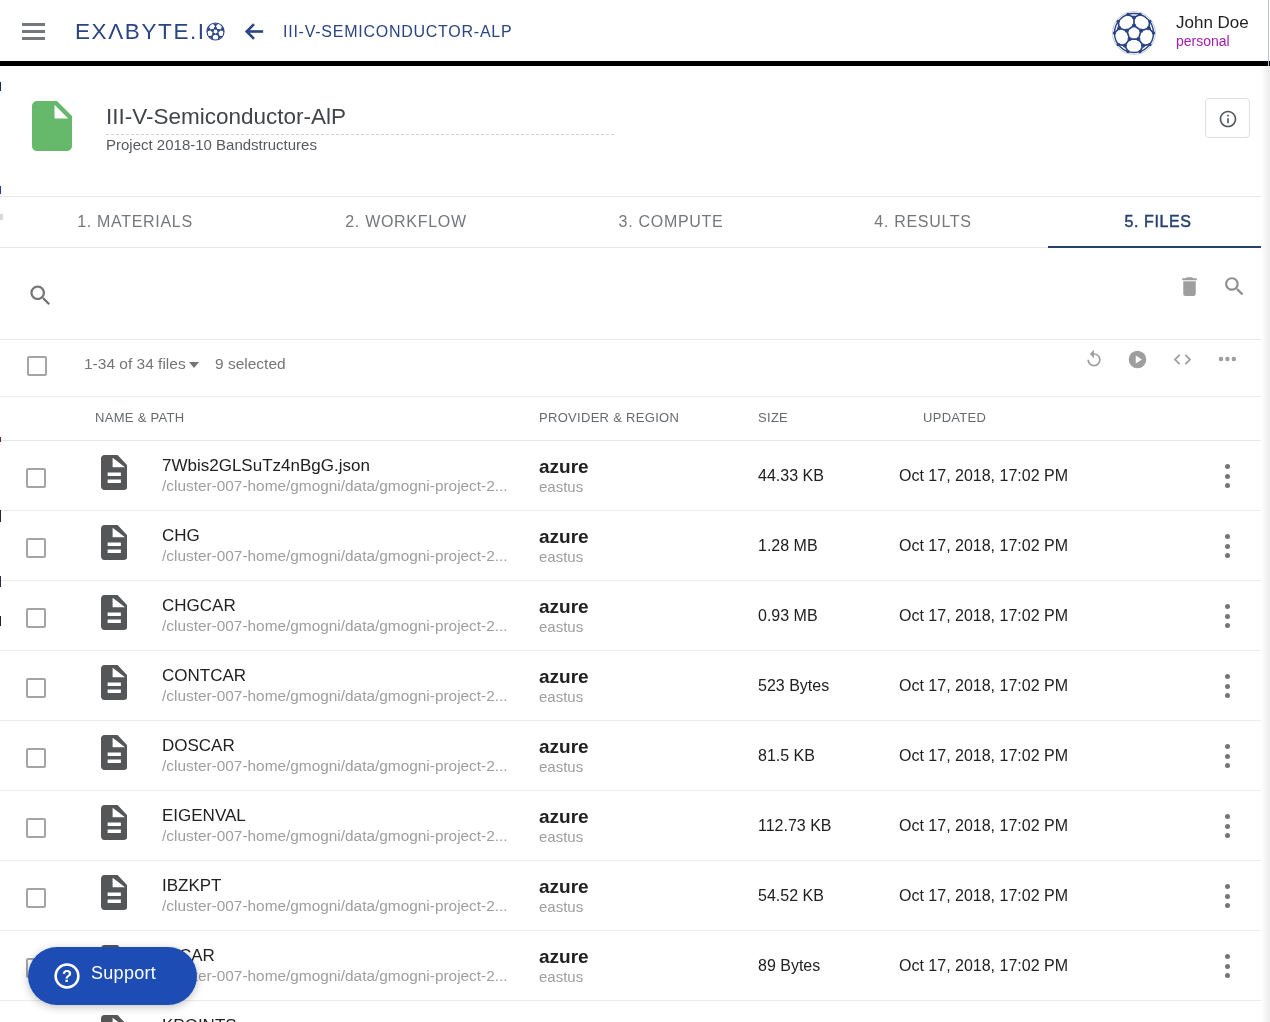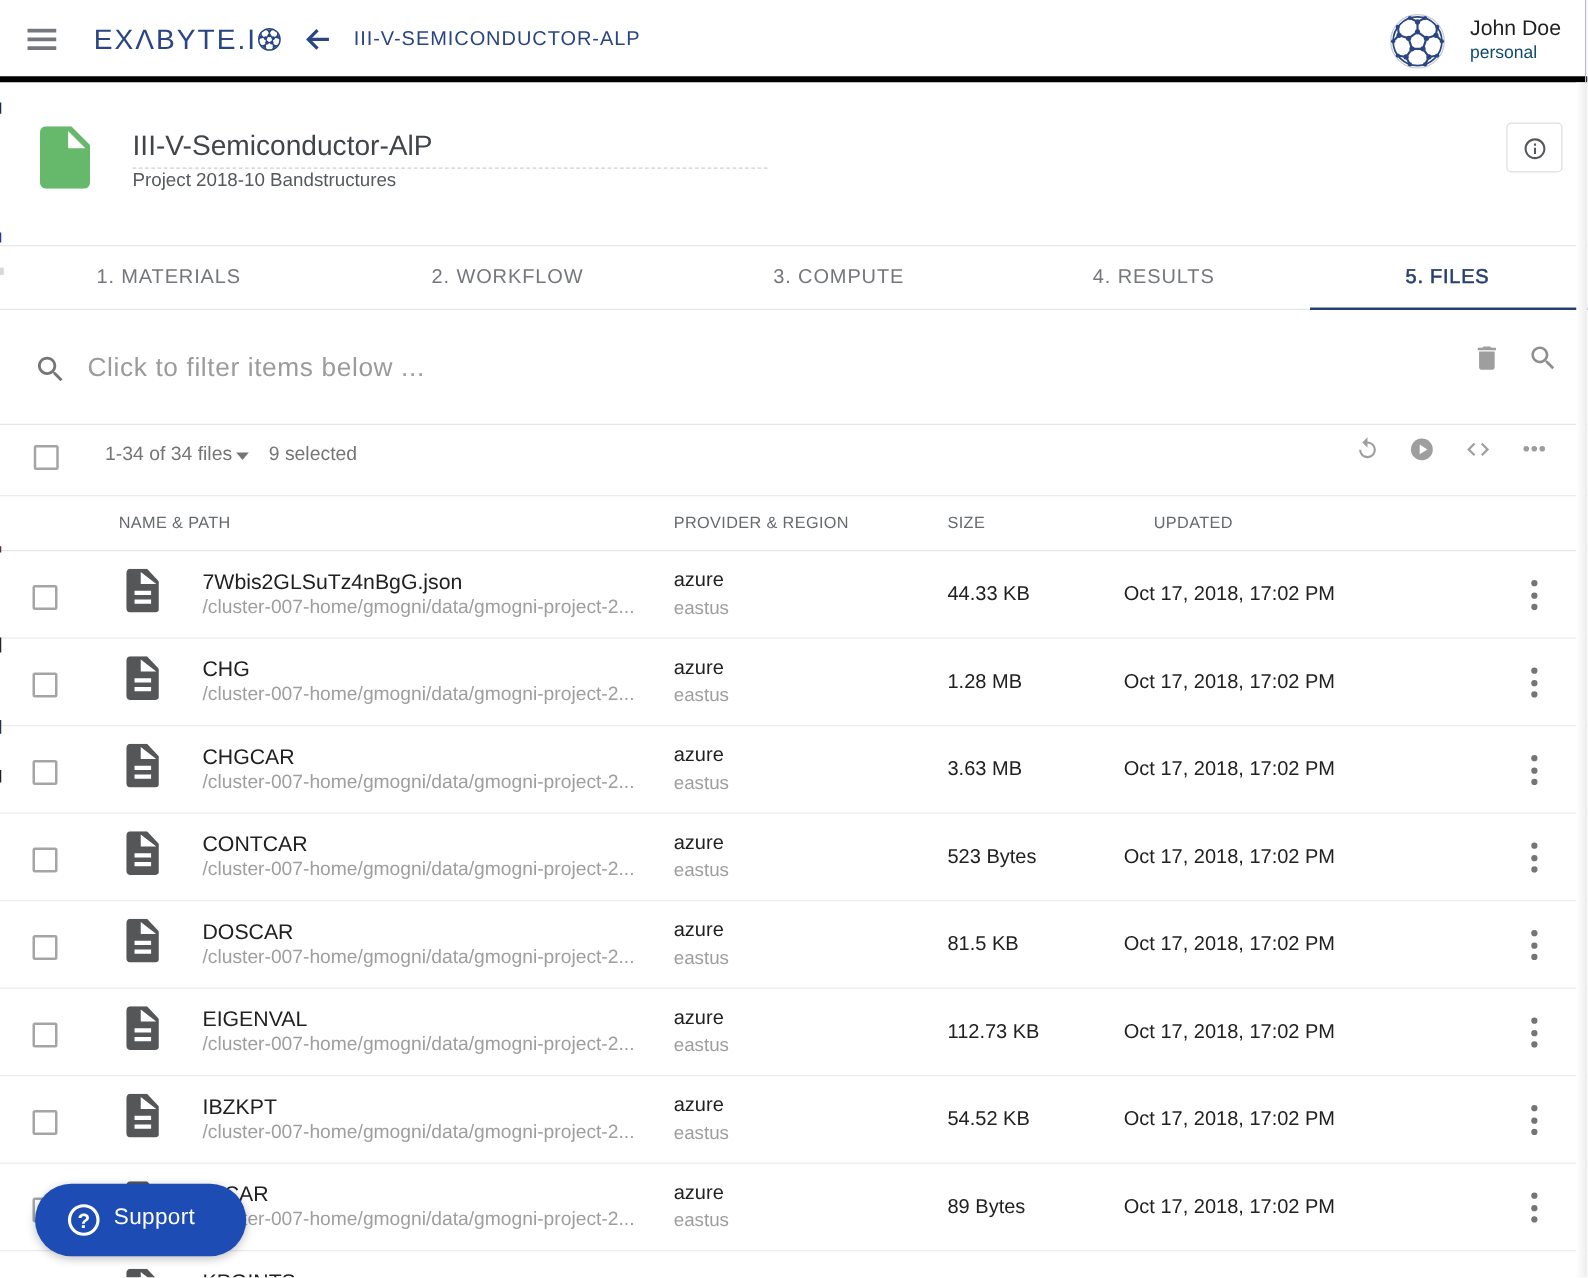--- a/index.html
+++ b/index.html
@@ -9,21 +9,21 @@
 
 
 #header { position:absolute; left:0; top:0; width:1270px; height:66px; background:#fff;
   border-bottom:5px solid #000000; }
 #burger div { position:absolute; left:22px; width:23px; height:3px; background:#74777c; }
 #logo { position:absolute; left:75px; top:18.5px; font-size:22.5px; color:#2a4583;
   letter-spacing:1.6px; font-weight:400; }
 #breadcrumb { position:absolute; left:283px; top:23px; font-size:16px; color:#2a4583;
   letter-spacing:0.75px; font-weight:500; }
 #username { position:absolute; left:1176px; top:13px; font-size:17px; color:#1f1f1f; }
-#userplan { position:absolute; left:1176px; top:32.5px; font-size:14px; color:#0c4a6e; }
+#userplan { position:absolute; left:1176px; top:32.5px; font-size:14px; color:#a21caf; }
 
 
 #titlecard { position:absolute; left:0; top:66px; width:1270px; height:130px; background:#fff; }
 #title { position:absolute; left:106px; top:38px; font-size:22.5px; color:#414549; }
 #titleline { position:absolute; left:106px; top:68px; width:508px; border-bottom:1px dashed #cfcfcf; }
 #subtitle { position:absolute; left:106px; top:69.5px; font-size:15px; color:#565a5e; }
 #infobtn { position:absolute; left:1205px; top:32px; width:45px; height:40px;
   border:1px solid #dcdfe3; border-radius:4px; }
 
 
@@ -49,21 +49,21 @@
 #thead { position:absolute; left:0; top:396px; width:1270px; height:44px; background:#fff; }
 .th { position:absolute; top:13.5px; font-size:13px; color:#666a6e; letter-spacing:0.3px; }
 
 
 #rows { position:absolute; left:0; top:440px; width:1270px; height:582px; overflow:hidden; background:#fff; }
 .row { position:absolute; left:0; width:1270px; height:70px; background:#fff; }
 .row .cb { left:26px; top:28px; }
 .row .ficon { position:absolute; left:100.5px; top:15px; }
 .row .fname { position:absolute; left:162px; top:15.5px; font-size:17px; color:#212121; }
 .row .fpath { position:absolute; left:162px; top:36.5px; font-size:15.4px; color:#9e9e9e; }
-.row .prov { position:absolute; left:539px; top:16px; font-size:16px; color:#212121; }
+.row .prov { position:absolute; left:539px; top:16px; font-size:19px; color:#212121;font-weight:bold; }
 .row .region { position:absolute; left:539px; top:37.5px; font-size:15px; color:#9e9e9e; }
 .row .fsize { position:absolute; left:758px; top:36px; font-size:16px; color:#212121; transform:translateY(-50%); }
 .row .fdate { position:absolute; left:899px; top:36px; font-size:16px; color:#212121; transform:translateY(-50%); }
 .row .dots { position:absolute; left:1224.5px; top:24px; }
 .dots span { display:block; width:5px; height:5px; border-radius:50%; background:#757575; margin:0 auto 4.5px; }
 
 .hl { position:absolute; left:0; width:1270px; height:1px; background:#e4e7ea; }
 
 
 #support { position:absolute; left:28px; top:947px; width:169px; height:58px; background:#1d4cb5;
@@ -170,21 +170,20 @@
   <div class="tab" style="left:671px;">3. COMPUTE</div>
   <div class="tab" style="left:923px;">4. RESULTS</div>
   <div class="tab active" style="left:1158px;">5. FILES</div>
   <div id="tabline"></div>
 </div>
 
 <div id="filter">
   <svg class="abs" style="left:27.3px; top:33.6px;" width="27" height="27" viewBox="0 0 24 24">
     <path fill="#757575" d="M15.5 14h-.79l-.28-.27C15.41 12.59 16 11.11 16 9.5 16 5.91 13.09 3 9.5 3S3 5.91 3 9.5 5.91 16 9.5 16c1.61 0 3.09-.59 4.23-1.57l.27.28v.79l5 4.99L20.49 19l-4.99-5zm-6 0C7.01 14 5 11.99 5 9.5S7.01 5 9.5 5 14 7.01 14 9.5 11.99 14 9.5 14z"></path>
   </svg>
-  <div id="filtertext">Click to filter items below ...</div>
   <svg class="abs" style="left:1176.8px; top:25.9px;" width="25" height="25" viewBox="0 0 24 24">
     <path fill="#9e9e9e" d="M6 19c0 1.1.9 2 2 2h8c1.1 0 2-.9 2-2V7H6v12zM19 4h-3.5l-1-1h-5l-1 1H5v2h14V4z"></path>
   </svg>
   <svg class="abs" style="left:1221.6px; top:25.6px;" width="25" height="25" viewBox="0 0 24 24">
     <path fill="#8e8e8e" d="M15.5 14h-.79l-.28-.27C15.41 12.59 16 11.11 16 9.5 16 5.91 13.09 3 9.5 3S3 5.91 3 9.5 5.91 16 9.5 16c1.61 0 3.09-.59 4.23-1.57l.27.28v.79l5 4.99L20.49 19l-4.99-5zm-6 0C7.01 14 5 11.99 5 9.5S7.01 5 9.5 5 14 7.01 14 9.5 11.99 14 9.5 14z"></path>
   </svg>
 </div>
 
 <div id="toolbar">
   <div class="cb" style="left:27px; top:16px;"></div>
@@ -251,21 +250,21 @@
   </div>
   <div class="row" style="top:140px">
     <div class="cb"></div>
     <svg class="ficon" width="26.5" height="35" viewBox="4 2 16 20" preserveAspectRatio="none">
       <path fill="#545658" d="M14 2H6c-1.1 0-1.99.9-1.99 2L4 20c0 1.1.89 2 1.99 2H18c1.1 0 2-.9 2-2V8l-6-6zm2 16H8v-2h8v2zm0-4H8v-2h8v2zm-5-5V3.5L18.5 9H13z"></path>
     </svg>
     <div class="fname">CHGCAR</div>
     <div class="fpath">/cluster-007-home/gmogni/data/gmogni-project-2...</div>
     <div class="prov">azure</div>
     <div class="region">eastus</div>
-    <div class="fsize">3.63 MB</div>
+    <div class="fsize">0.93 MB</div>
     <div class="fdate">Oct 17, 2018, 17:02 PM</div>
     <div class="dots">
         <span></span>
         <span></span>
         <span></span>
       </div>
   </div>
   <div class="row" style="top:210px">
     <div class="cb"></div>
     <svg class="ficon" width="26.5" height="35" viewBox="4 2 16 20" preserveAspectRatio="none">

